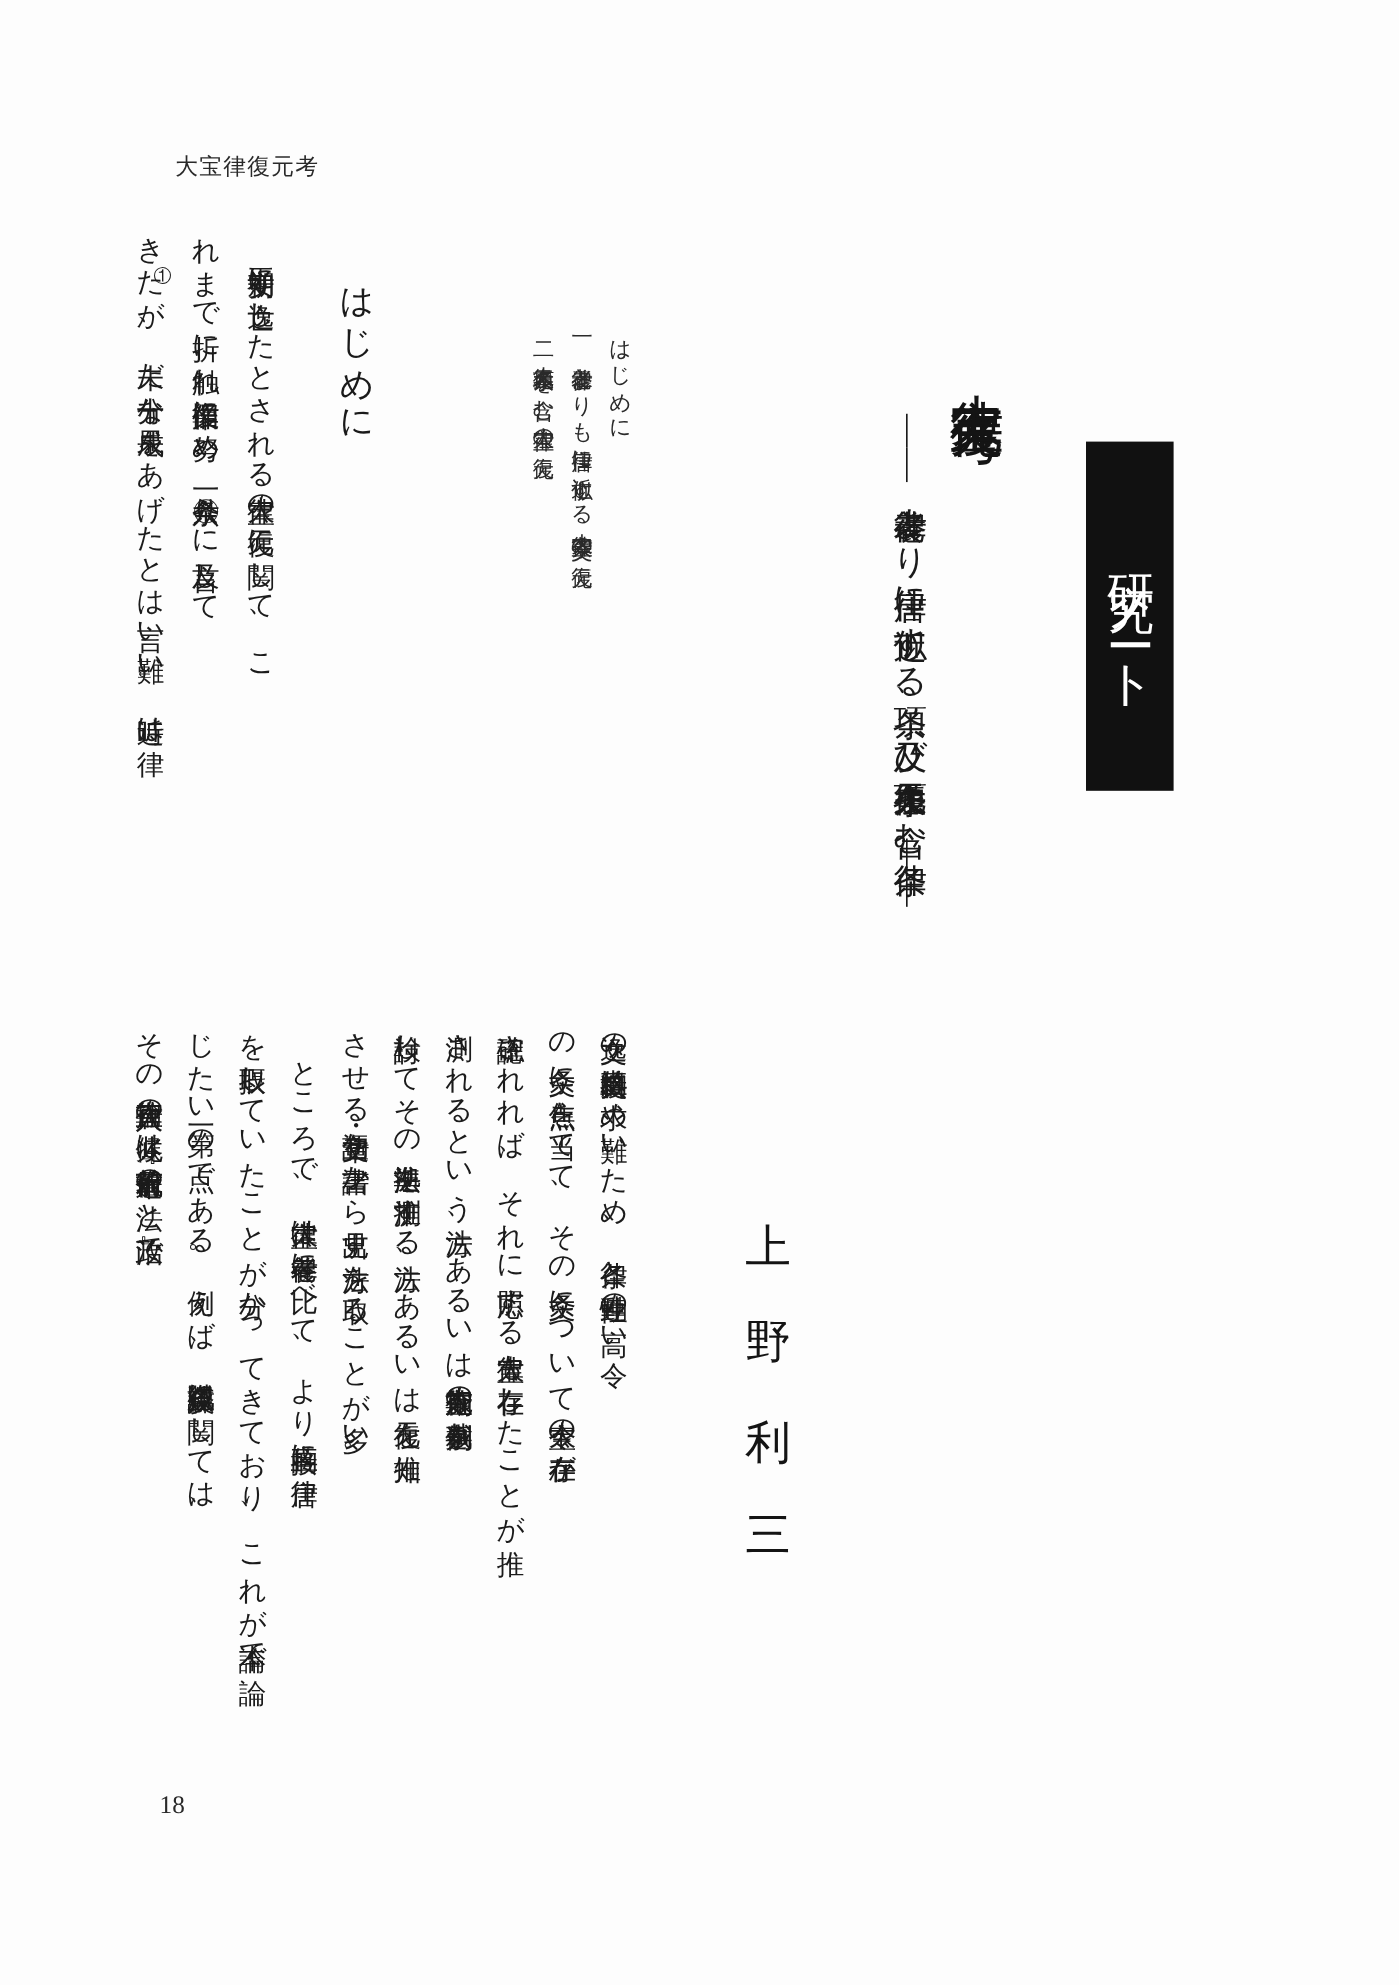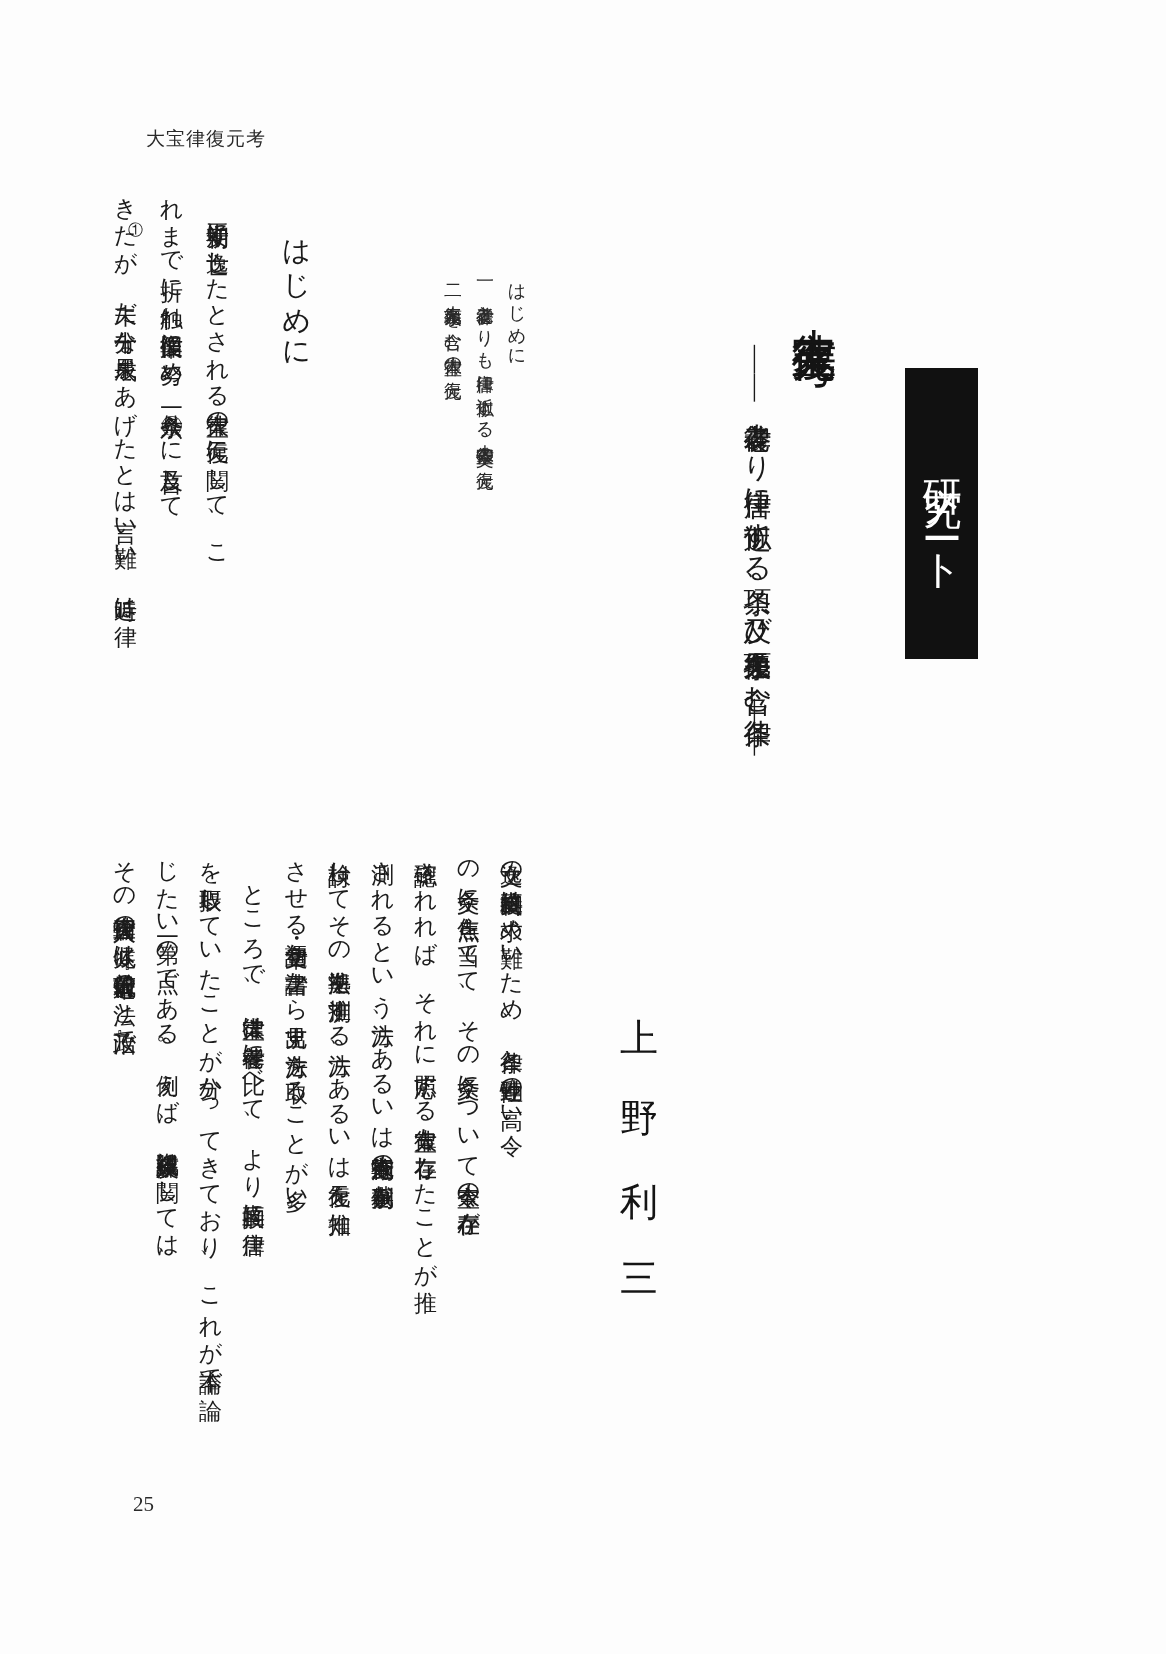--- a/index.html
+++ b/index.html
@@ -101,13 +101,13 @@
 <div class="v body-col l-col l-2">の条文に焦点を当てて、その条文について大宝令の存在が</div>
 <div class="v body-col l-col l-3">確認されれば、それに照応する大宝律も存在したことが推</div>
 <div class="v body-col l-col l-4">測されるという方法、あるいは大宝令施行期の裁判事例を</div>
 <div class="v body-col l-col l-5">検討してその準拠法を推測する方法、あるいは復元を推知</div>
 <div class="v body-col l-col l-6">させる語句・文章を諸書から見出す方法を取ることが多い。</div>
 <div class="v body-col l-col l-7">　ところで、大宝律は養老律に比べて、より直接的に唐律</div>
 <div class="v body-col l-col l-8">を摂取していたことが分かってきており、これが本論で論</div>
 <div class="v body-col l-col l-9">じたい第一の点である。例えば、盗賊律謀反条に関しては、</div>
 <div class="v body-col l-col l-10">その唐律直輸入の兆候は前著『前近代日本の法と政治』で</div>
 
-<div class="abs page-number">25</div>
+<div class="abs page-number">18</div>
 
 </body></html>

